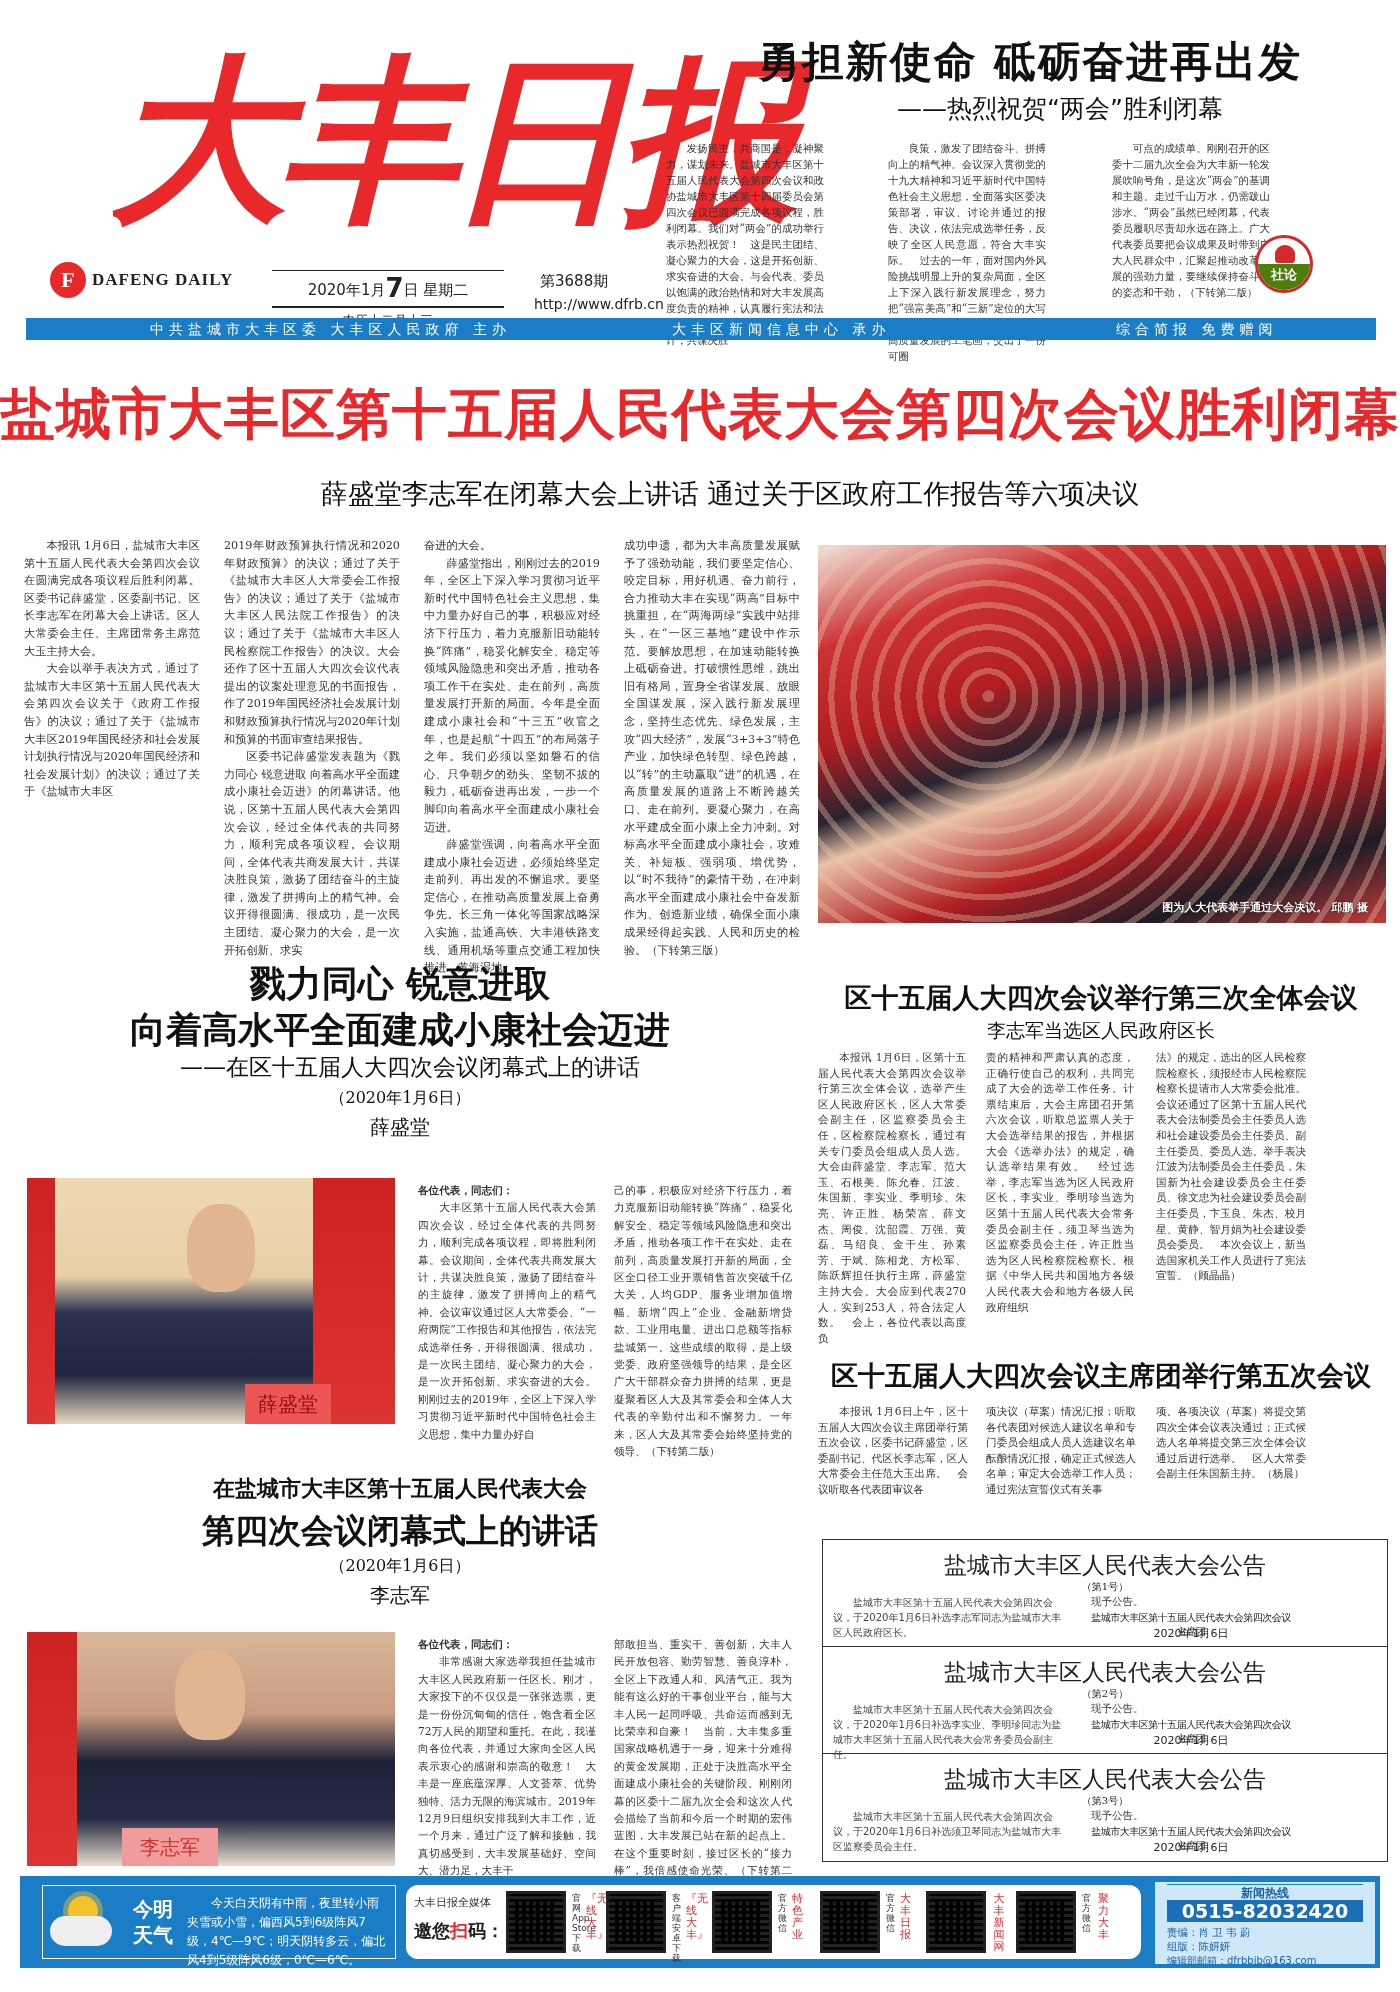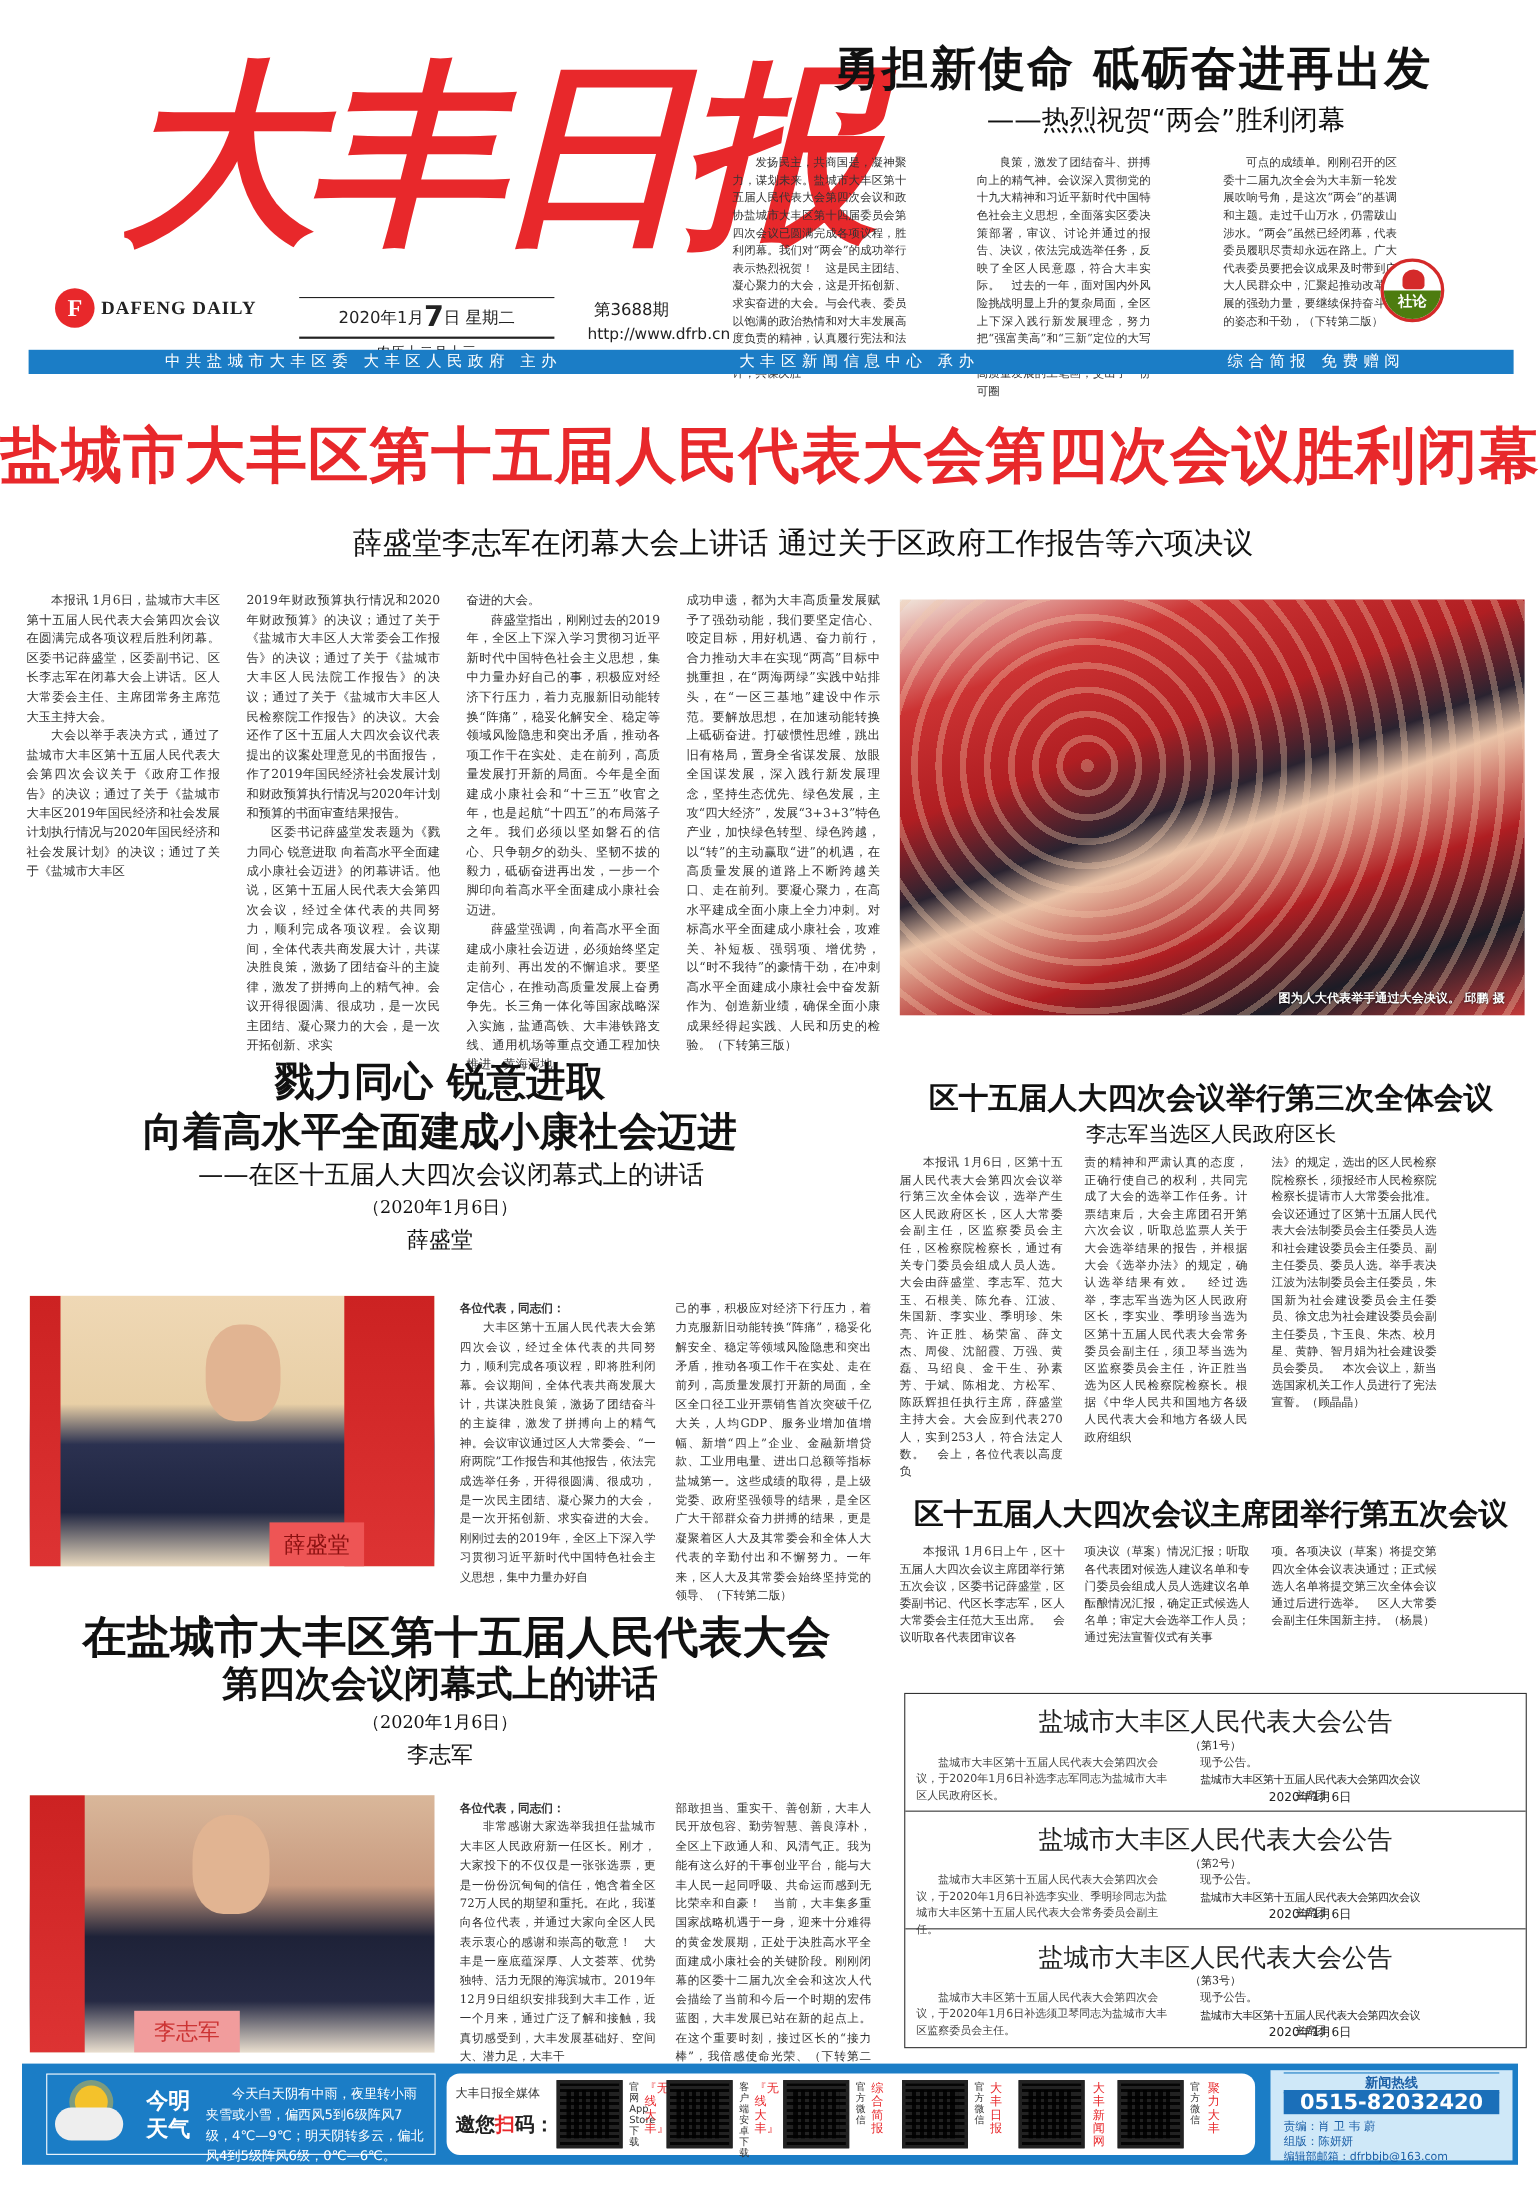--- a/index.html
+++ b/index.html
@@ -138,21 +138,21 @@
   <div class="nameplate" style="left:218px;top:206px;width:86px;height:40px;line-height:40px;">薛盛堂</div>
 </div>
 <div class="col" style="left:418px;top:1182px;width:178px;font-size:10.6px;line-height:17.4px;">
   <p class="noind" style="font-family:'DejaVu Sans',sans-serif;font-weight:bold;">各位代表，同志们：</p>
   <p>大丰区第十五届人民代表大会第四次会议，经过全体代表的共同努力，顺利完成各项议程，即将胜利闭幕。会议期间，全体代表共商发展大计，共谋决胜良策，激扬了团结奋斗的主旋律，激发了拼搏向上的精气神。会议审议通过区人大常委会、“一府两院”工作报告和其他报告，依法完成选举任务，开得很圆满、很成功，是一次民主团结、凝心聚力的大会，是一次开拓创新、求实奋进的大会。　刚刚过去的2019年，全区上下深入学习贯彻习近平新时代中国特色社会主义思想，集中力量办好自</p>
 </div>
 <div class="col" style="left:614px;top:1182px;width:178px;font-size:10.6px;line-height:17.4px;">
   <p class="noind">己的事，积极应对经济下行压力，着力克服新旧动能转换“阵痛”，稳妥化解安全、稳定等领域风险隐患和突出矛盾，推动各项工作干在实处、走在前列，高质量发展打开新的局面，全区全口径工业开票销售首次突破千亿大关，人均GDP、服务业增加值增幅、新增“四上”企业、金融新增贷款、工业用电量、进出口总额等指标盐城第一。这些成绩的取得，是上级党委、政府坚强领导的结果，是全区广大干部群众奋力拼搏的结果，更是凝聚着区人大及其常委会和全体人大代表的辛勤付出和不懈努力。一年来，区人大及其常委会始终坚持党的领导、（下转第二版）</p>
 </div>
 
-<div class="h2" style="left:15px;top:1468px;width:800px;font-size:40px;line-height:42px;">在盐城市大丰区第十五届人民代表大会</div>
+<div class="h2" style="left:0;top:1468px;width:800px;font-size:22px;line-height:42px;font-family:Liberation Serif, serif;">在盐城市大丰区第十五届人民代表大会</div>
 <div class="h2" style="left:0;top:1510px;width:800px;font-size:33px;line-height:42px;">第四次会议闭幕式上的讲话</div>
 <div class="h2" style="left:0;top:1556px;width:800px;font-size:16px;font-weight:normal;font-family:'DejaVu Serif',serif;">（2020年1月6日）</div>
 <div class="h2" style="left:0;top:1582px;width:800px;font-size:20px;font-weight:normal;">李志军</div>
 <div class="speech-photo" style="left:27px;top:1632px;width:368px;height:234px;background:linear-gradient(180deg,#d9b79a 0%,#c99b80 35%,#1e2238 55%,#262a44 80%,#eadfcf 100%);">
   <div class="flag" style="left:0;width:50px;"></div>
   <div class="head" style="left:148px;top:18px;width:70px;height:90px;"></div>
   <div class="nameplate" style="left:95px;top:196px;width:96px;height:38px;line-height:38px;background:#f19c9c;color:#c33;">李志军</div>
 </div>
 <div class="col" style="left:418px;top:1636px;width:178px;font-size:10.6px;line-height:17.4px;">
   <p class="noind" style="font-family:'DejaVu Sans',sans-serif;font-weight:bold;">各位代表，同志们：</p>
@@ -225,21 +225,21 @@
     <div class="qr-intro">大丰日报全媒体</div>
     <div class="qr-invite"><span>邀您</span><b>扫</b><span>码：</span></div>
     <div class="qr" style="left:100px;"></div>
     <div class="qr-lbl dark" style="left:166px;">官网App Store下载</div>
     <div class="qr-lbl" style="left:180px;">『无线大丰』</div>
     <div class="qr" style="left:200px;"></div>
     <div class="qr-lbl dark" style="left:266px;">客户端安卓下载</div>
     <div class="qr-lbl" style="left:280px;">『无线大丰』</div>
     <div class="qr" style="left:306px;"></div>
     <div class="qr-lbl dark" style="left:372px;">官方微信</div>
-    <div class="qr-lbl" style="left:386px;">综合简报</div>
+    <div class="qr-lbl" style="left:386px;">特色产业</div>
     <div class="qr" style="left:414px;"></div>
     <div class="qr-lbl dark" style="left:480px;">官方微信</div>
     <div class="qr-lbl" style="left:494px;">大丰日报</div>
     <div class="qr" style="left:520px;"></div>
     <div class="qr-lbl" style="left:586px;text-align:center;">大丰新闻网</div>
     <div class="qr" style="left:610px;"></div>
     <div class="qr-lbl dark" style="left:676px;">官方微信</div>
     <div class="qr-lbl" style="left:692px;">聚力大丰</div>
   </div>
   <div class="hotline">

